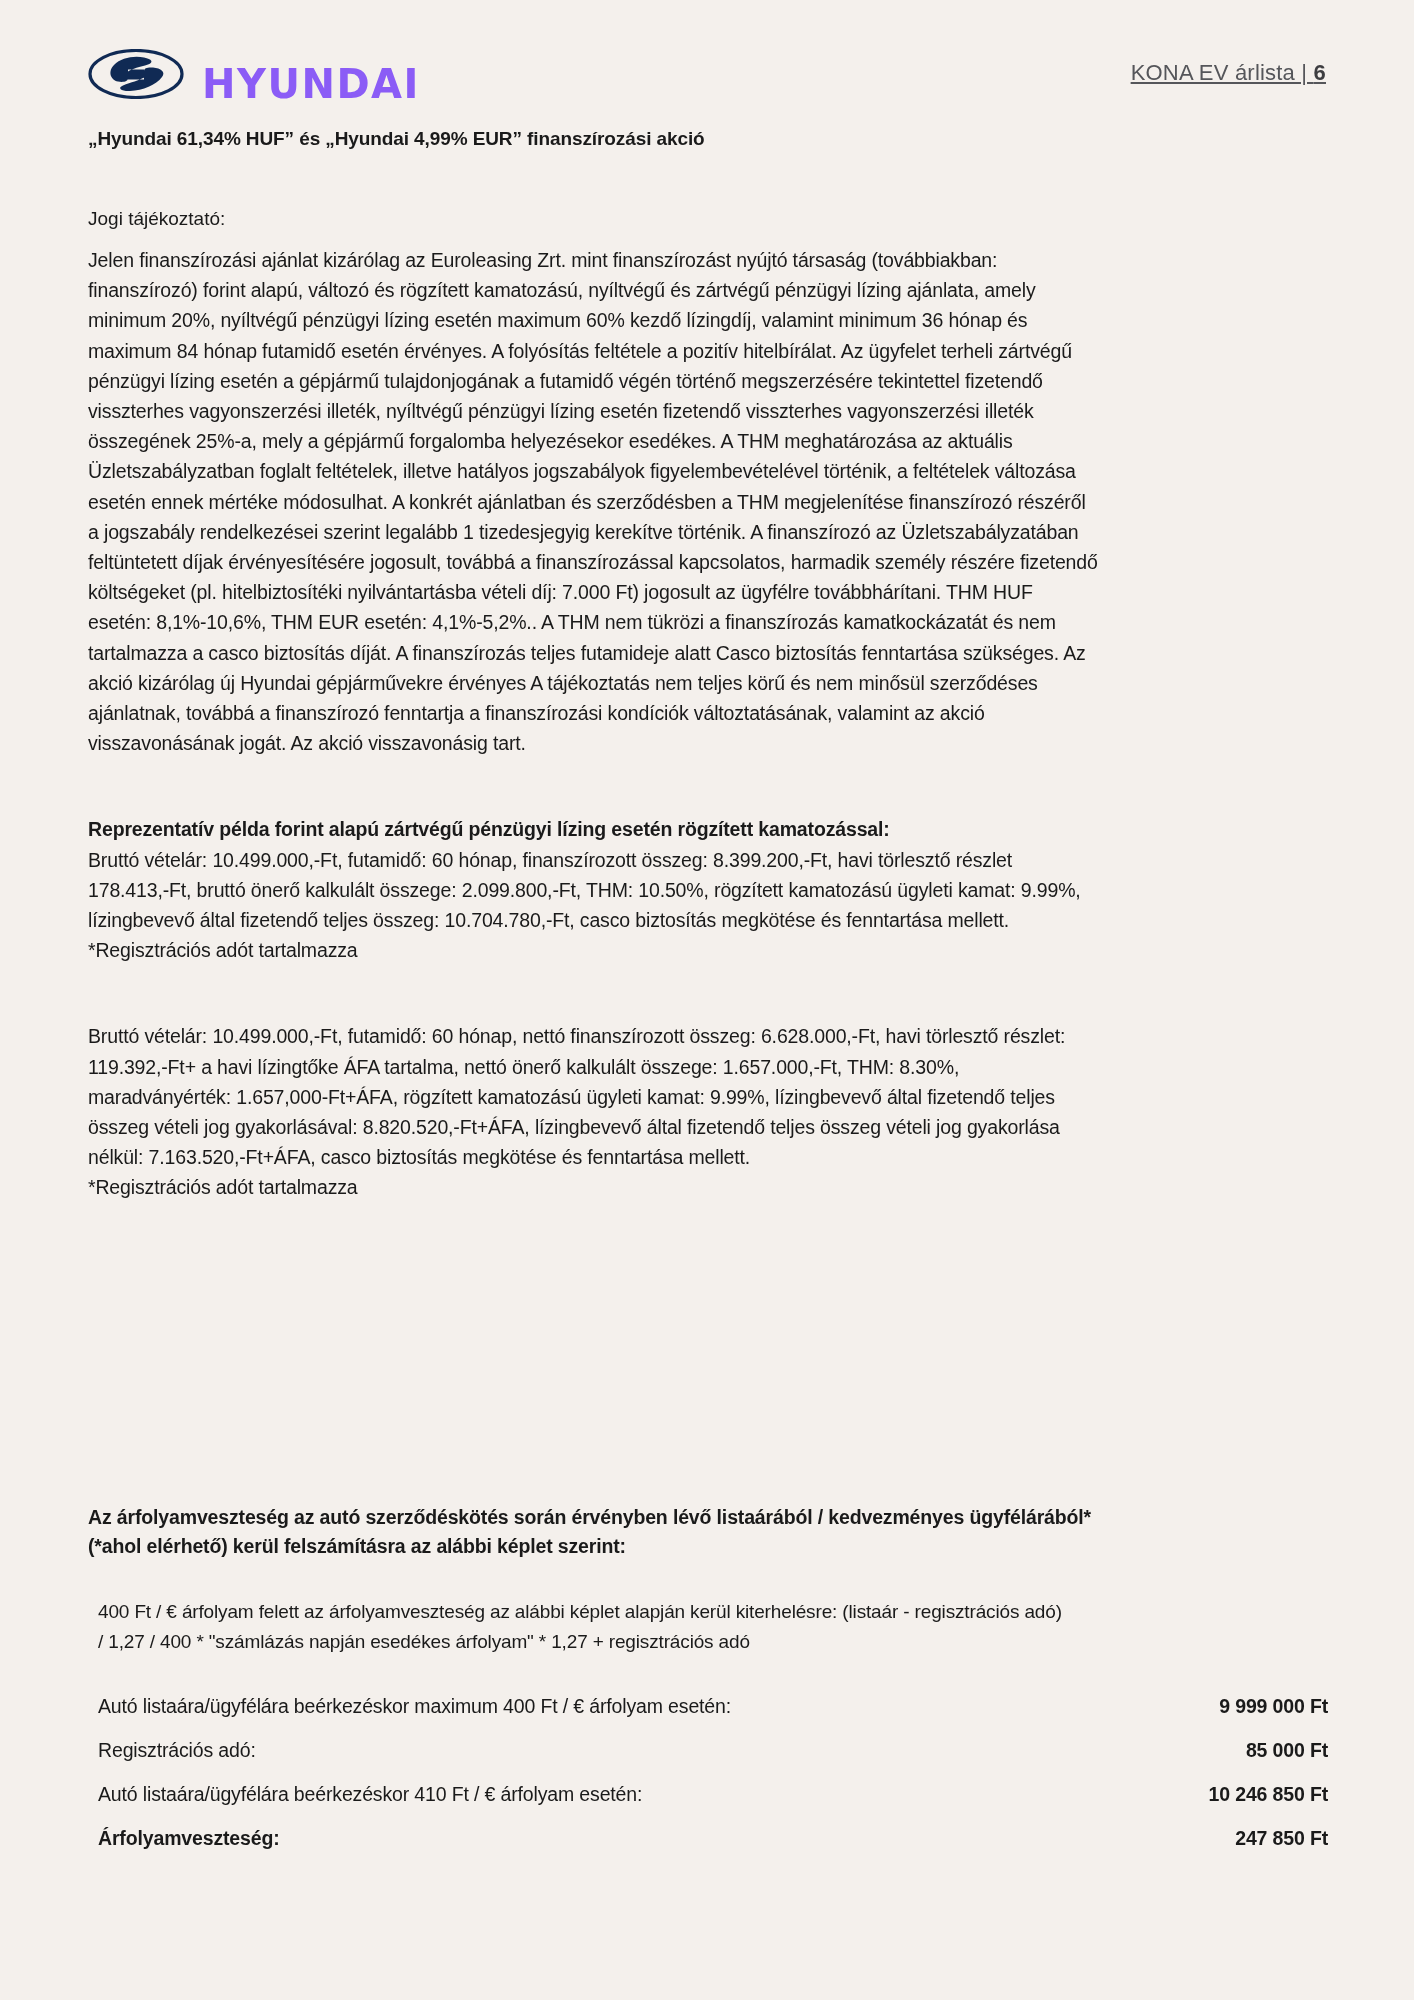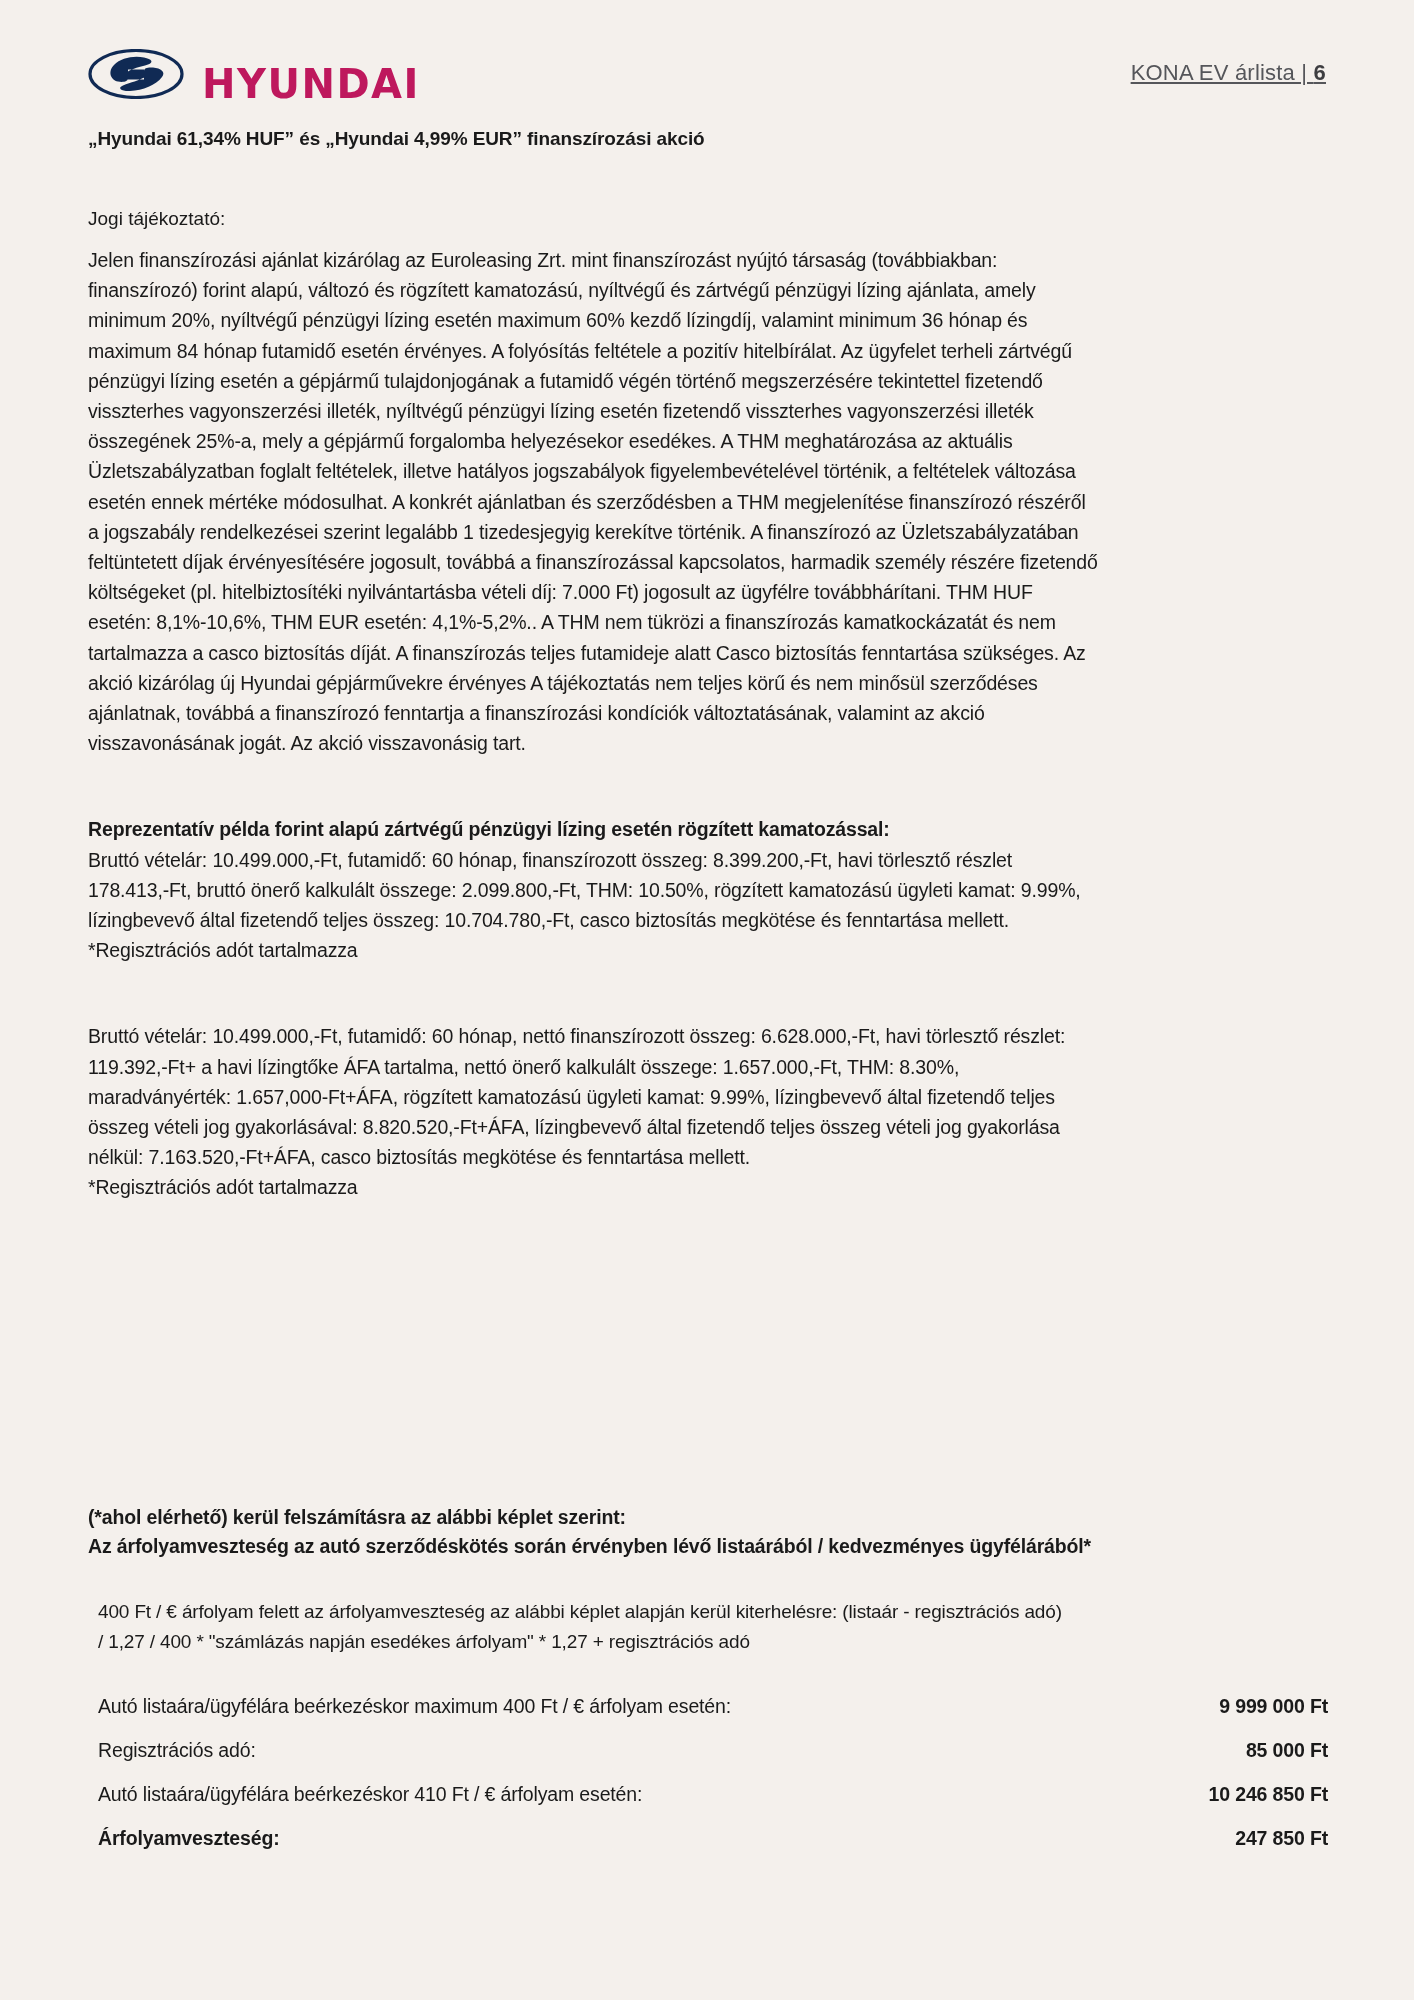--- a/index.html
+++ b/index.html
@@ -36,21 +36,21 @@
   .brand {
     display: flex;
     align-items: center;
     gap: 18px;
   }
   .brand svg { display: block; }
   .brand-word {
     font-weight: 700;
     font-size: 40px;
     letter-spacing: 1.5px;
-    color: #be185d;
+    color: #8b5cf6;
     font-family: "DejaVu Sans", sans-serif;
     margin-top: 19px;
   }
   .header-right {
     font-size: 22px;
     color: #55565a;
     letter-spacing: .2px;
     white-space: nowrap;
     padding-bottom: 2px;
     text-decoration: underline;
@@ -164,22 +164,22 @@
   <div class="spacer-lg"></div>
 
   <div class="block">
     <div>Bruttó vételár: 10.499.000,-Ft, futamidő: 60 hónap, nettó finanszírozott összeg: 6.628.000,-Ft, havi törlesztő részlet: 119.392,-Ft+ a havi lízingtőke ÁFA tartalma, nettó önerő kalkulált összege: 1.657.000,-Ft, THM: 8.30%, maradványérték: 1.657,000-Ft+ÁFA, rögzített kamatozású ügyleti kamat: 9.99%, lízingbevevő által fizetendő teljes összeg vételi jog gyakorlásával: 8.820.520,-Ft+ÁFA, lízingbevevő által fizetendő teljes összeg vételi jog gyakorlása nélkül: 7.163.520,-Ft+ÁFA, casco biztosítás megkötése és fenntartása mellett.</div>
     <div>*Regisztrációs adót tartalmazza</div>
   </div>
 
   <div class="spacer-xl"></div>
 
   <div class="fx-heading">
+    <div>Az árfolyamveszteség az autó szerződéskötés során érvényben lévő listaárából / kedvezményes ügyfélárából*</div>
     <div>(*ahol elérhető) kerül felszámításra az alábbi képlet szerint:</div>
-    <div>Az árfolyamveszteség az autó szerződéskötés során érvényben lévő listaárából / kedvezményes ügyfélárából*</div>
   </div>
 
   <div class="fx-formula">
     <div>400 Ft / € árfolyam felett az árfolyamveszteség az alábbi képlet alapján kerül kiterhelésre: (listaár - regisztrációs adó)</div>
     <div>/ 1,27 / 400 * "számlázás napján esedékes árfolyam" * 1,27 + regisztrációs adó</div>
   </div>
 
   <table class="fx-table">
     <tbody>
       <tr>

